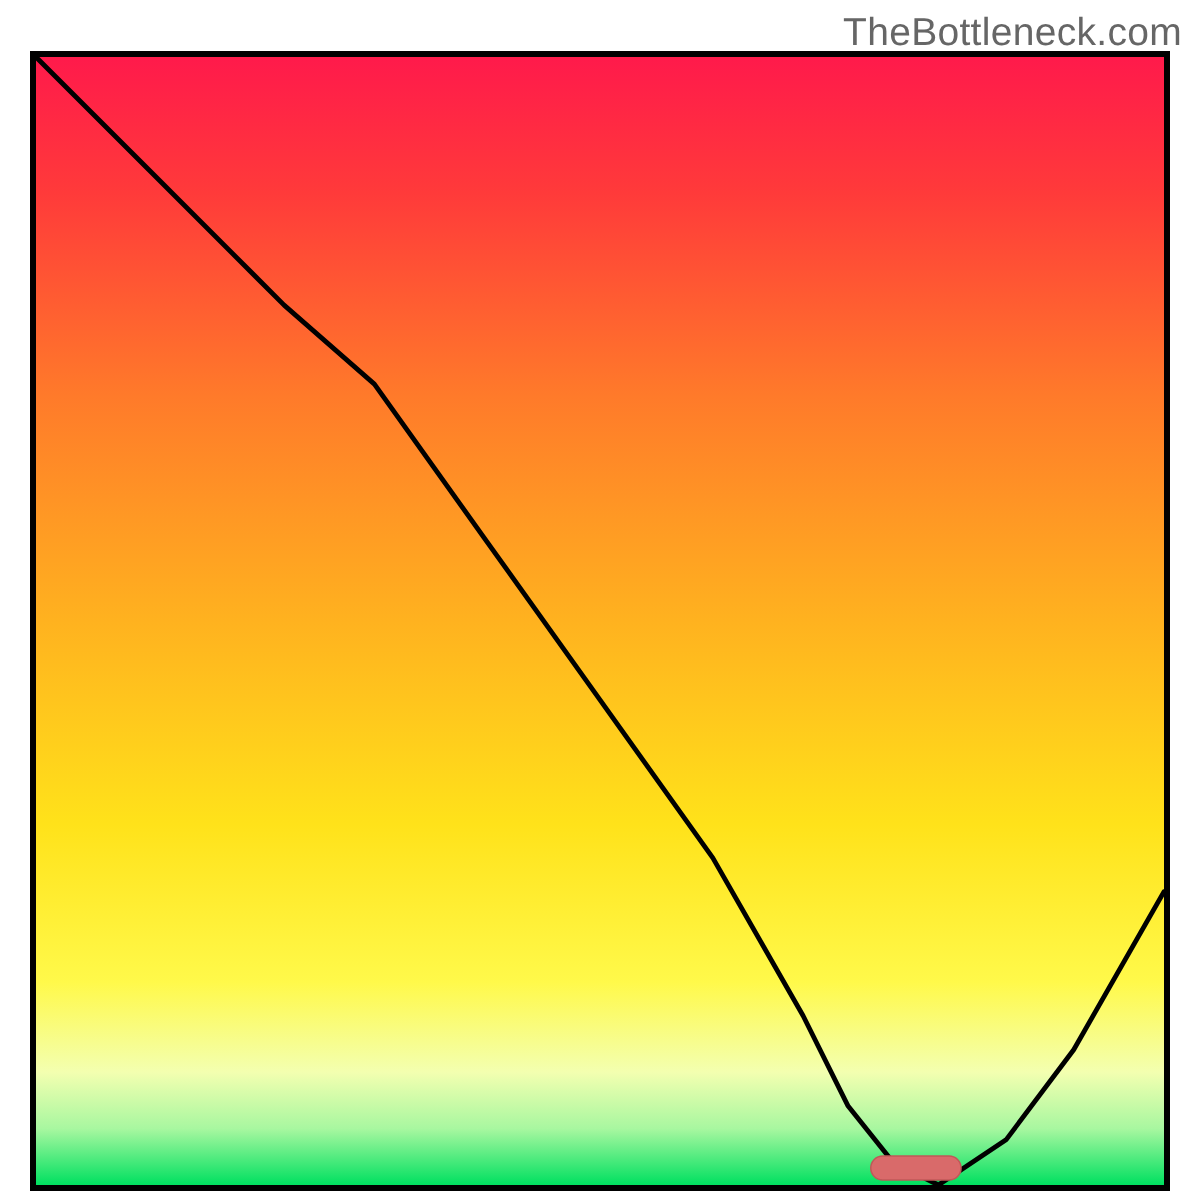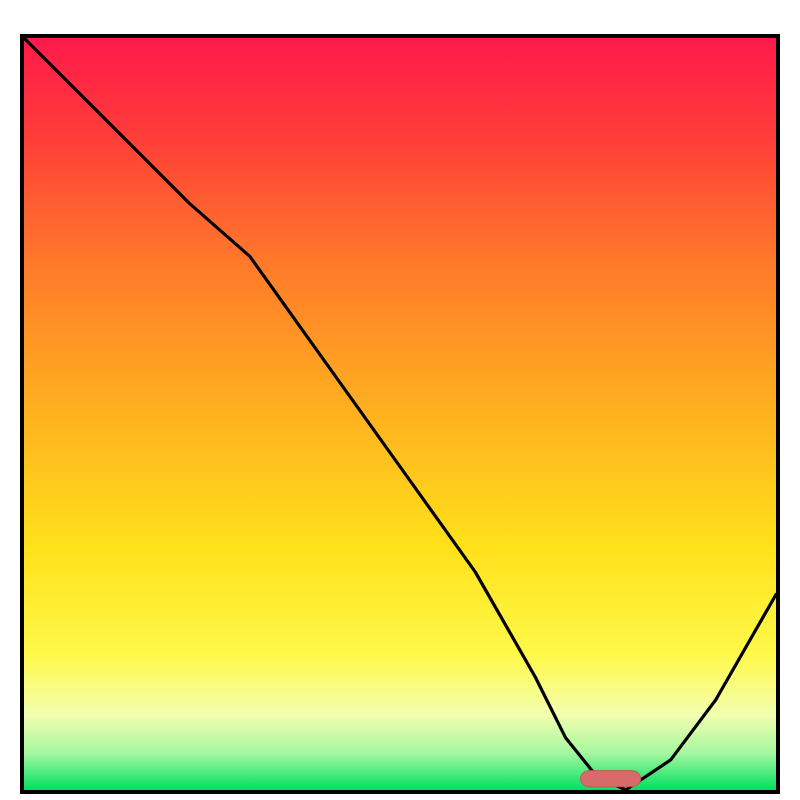--- a/index.html
+++ b/index.html
@@ -44,20 +44,21 @@
     inset: 0;
     width: 100%;
     height: 100%;
   }
 </style>
 </head>
 <body>
 
 <div class="canvas">
 
+  <div class="watermark">TheBottleneck.com</div>
 
   <div class="plot-frame">
 
     <svg class="gradient-bg" viewBox="0 0 752 752" preserveAspectRatio="none">
       <defs>
         <linearGradient id="bg-grad" x1="0" y1="0" x2="0" y2="1">
             <stop offset="0%" stop-color="#ff1a4b"></stop>
             <stop offset="12%" stop-color="#ff3a3a"></stop>
             <stop offset="30%" stop-color="#ff7a2a"></stop>
             <stop offset="50%" stop-color="#ffb21f"></stop>

